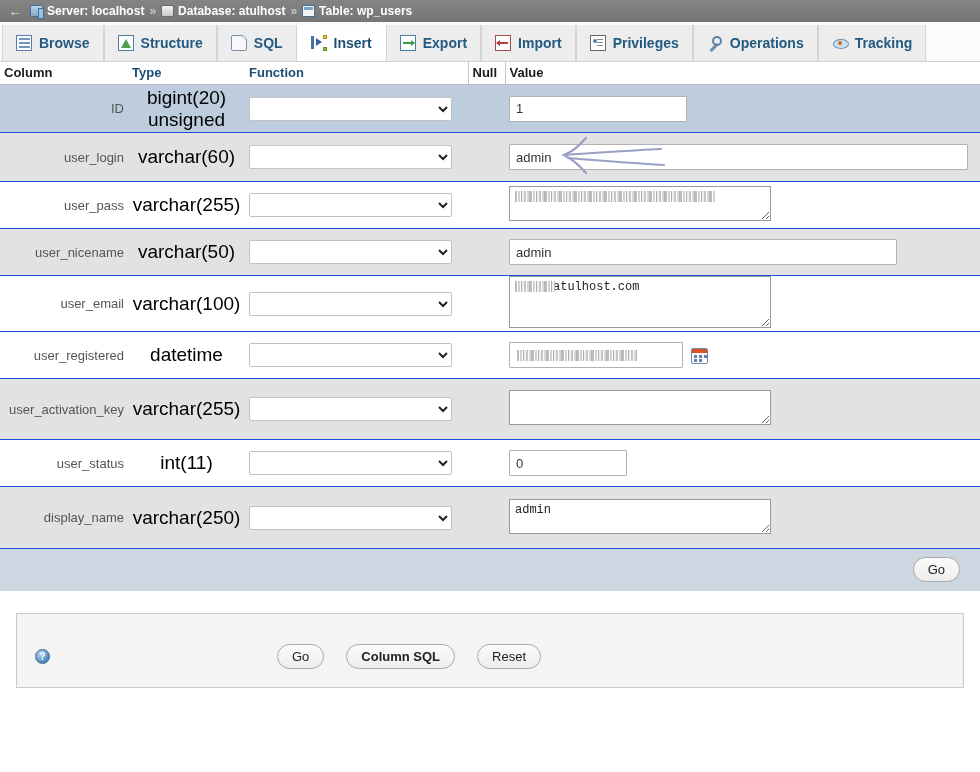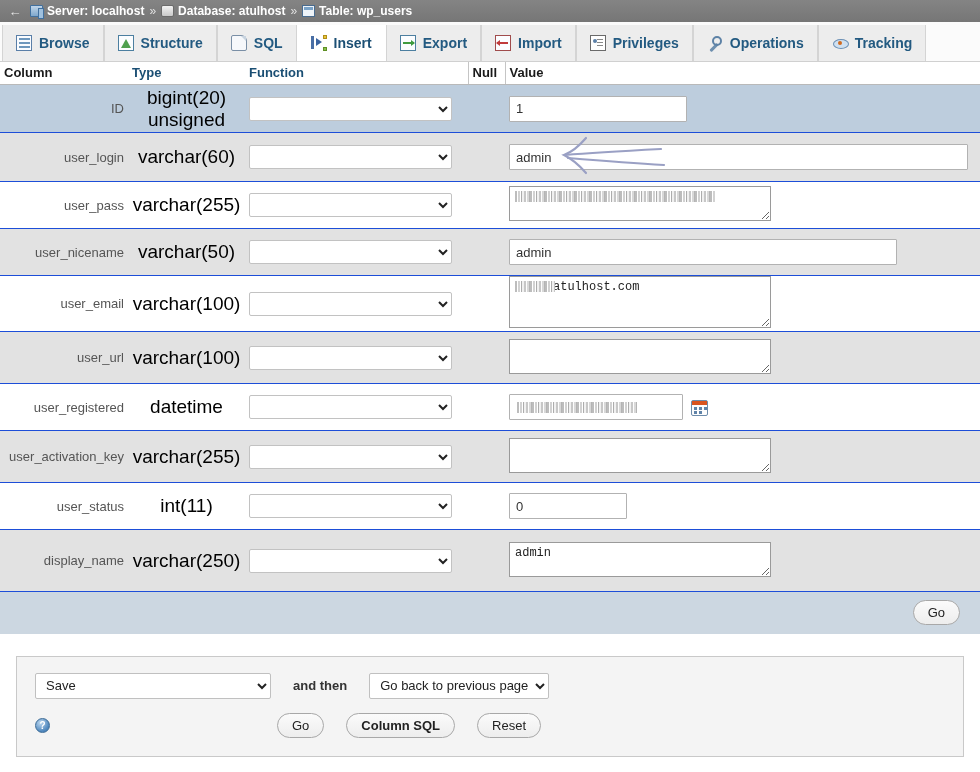--- a/index.html
+++ b/index.html
@@ -401,35 +401,28 @@
         <td class="c-null"></td>
         <td class="c-value"><div style="position: relative; display: inline-block;"><input type="text" class="v-input" value="admin" style="width: 388px;"></div></td>
       </tr>
       <tr class="row-odd" style="height: 47px;">
         <td class="c-name">user_email</td>
         <td class="c-type">varchar(100)</td>
         <td class="c-func"><select class="fn-select"><option></option></select></td>
         <td class="c-null"></td>
         <td class="c-value"><div style="position: relative; display: inline-block;"><textarea class="v-area" style="width: 262px; height: 52px; text-indent: 38px;">atulhost.com</textarea><span class="redact" style="width: 40px; position: absolute; left: 6px; top: 5px;"></span></div></td>
       </tr>
-      <tr class="row-even" style="height: 52px;">
-        <td class="c-name">user_url</td>
-        <td class="c-type">varchar(100)</td>
-        <td class="c-func"><select class="fn-select"><option></option></select></td>
-        <td class="c-null"></td>
-        <td class="c-value"><div style="position: relative; display: inline-block;"><textarea class="v-area" style="width: 262px; height: 35px;"></textarea></div></td>
-      </tr>
       <tr class="row-odd" style="height: 47px;">
         <td class="c-name">user_registered</td>
         <td class="c-type">datetime</td>
         <td class="c-func"><select class="fn-select"><option></option></select></td>
         <td class="c-null"></td>
         <td class="c-value"><div style="position: relative; display: inline-block;"><input type="text" class="v-input" value="" style="width: 174px;"><span class="redact" style="width: 120px; position: absolute; left: 8px; top: 8px;"></span></div><span class="cal-icon"></span></td>
       </tr>
-      <tr class="row-even" style="height: 52px;">
+      <tr class="row-even" style="height: 61px;">
         <td class="c-name">user_activation_key</td>
         <td class="c-type">varchar(255)</td>
         <td class="c-func"><select class="fn-select"><option></option></select></td>
         <td class="c-null"></td>
         <td class="c-value"><div style="position: relative; display: inline-block;"><textarea class="v-area" style="width: 262px; height: 35px;"></textarea></div></td>
       </tr>
       <tr class="row-odd" style="height: 47px;">
         <td class="c-name">user_status</td>
         <td class="c-type">int(11)</td>
         <td class="c-func"><select class="fn-select"><option></option></select></td>
@@ -449,25 +442,20 @@
       <td colspan="5">
         <button class="btn">Go</button>
       </td>
     </tr>
   </tfoot>
 </table>
 
 <div id="bottom-gap"></div>
 
 <div id="bottom-panel">
-  <div id="bottom-row1">
-    <select id="save-select" class="bottom-select"><option>Save</option></select>
-    <span class="and-then-label">and then</span>
-    <select id="then-select" class="bottom-select"><option>Go back to previous page</option></select>
-  </div>
   <div id="bottom-row2">
     <div class="help-icon">?</div>
     <div id="btn-group">
       <button class="btn">Go</button>
       <button class="btn strong">Column SQL</button>
       <button class="btn">Reset</button>
     </div>
   </div>
 </div>
 

